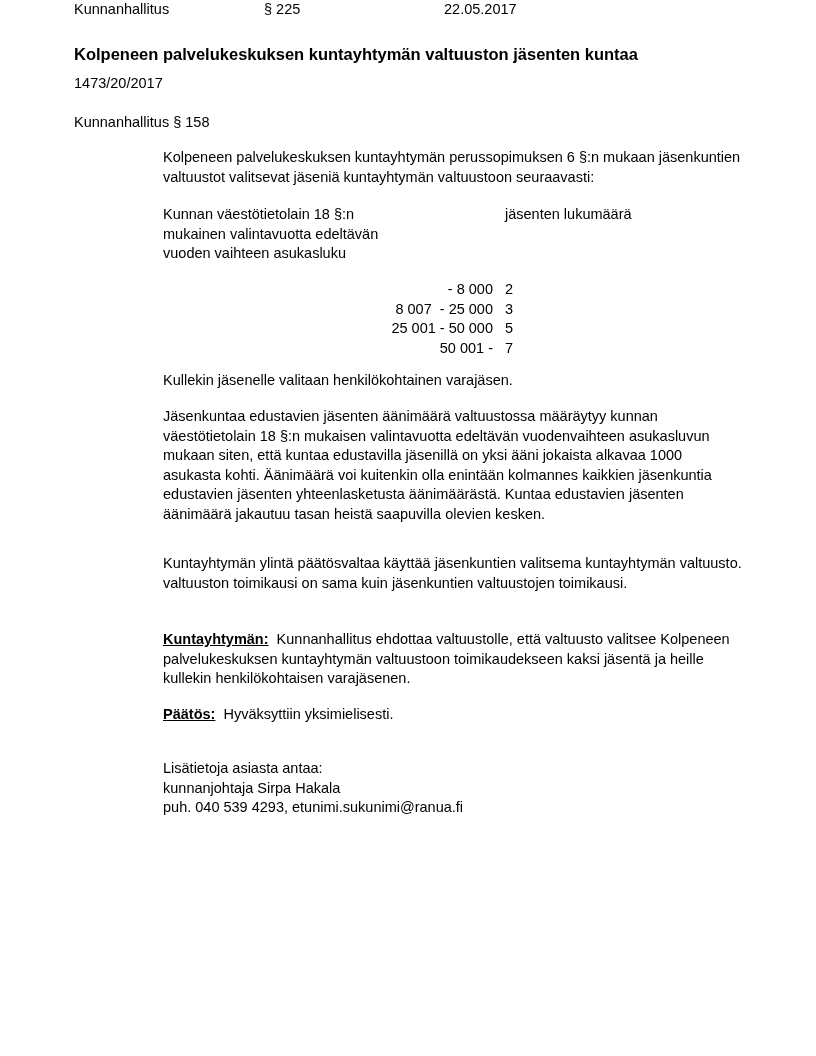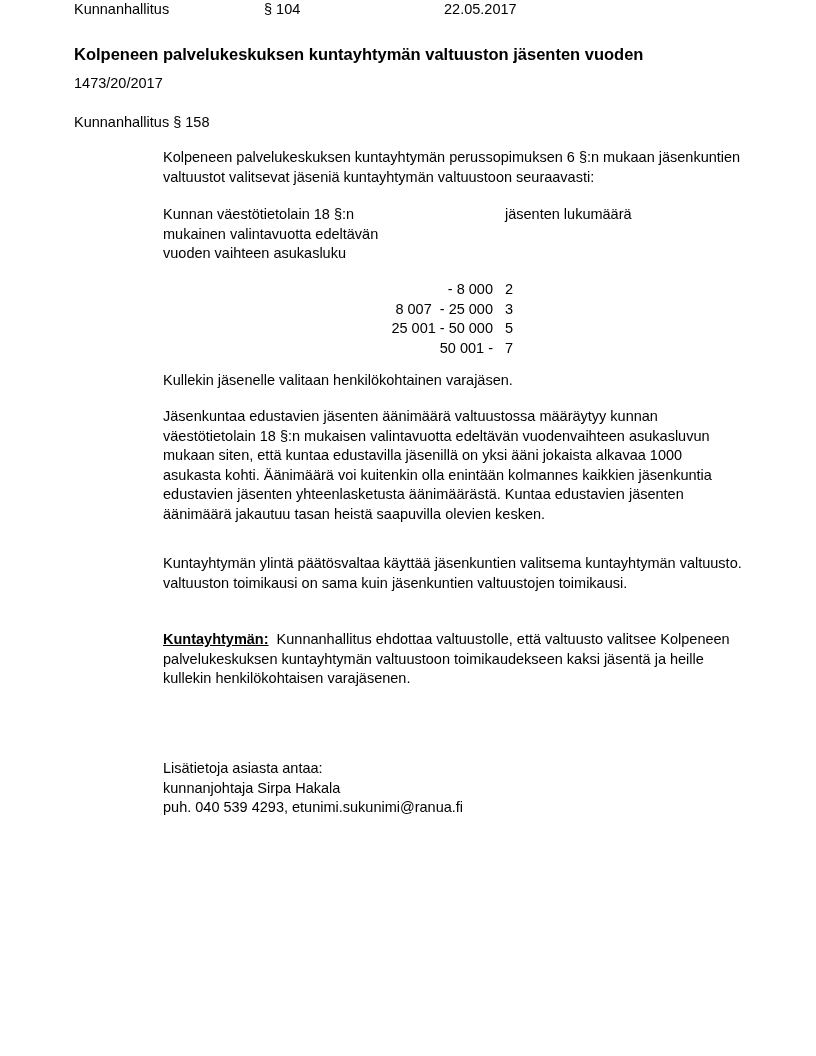--- a/index.html
+++ b/index.html
@@ -138,25 +138,25 @@
   }
   p { margin: 0; }
 </style>
 </head>
 <body>
 
 <div class="page">
 
   <div class="header-row">
     <span class="h-org">Kunnanhallitus</span>
-    <span class="h-sec">§ 104</span>
+    <span class="h-sec">§ 225</span>
     <span class="h-date">22.05.2017</span>
   </div>
 
-  <h1 class="doc-title">Kolpeneen palvelukeskuksen kuntayhtymän valtuuston jäsenten vuoden</h1>
+  <h1 class="doc-title">Kolpeneen palvelukeskuksen kuntayhtymän valtuuston jäsenten kuntaa</h1>
 
   <div class="doc-ref">1473/20/2017</div>
 
   <div class="doc-subheading">Kunnanhallitus § 158</div>
 
   <p class="body-block p-intro">Kolpeneen palvelukeskuksen kuntayhtymän perussopimuksen 6 §:n mukaan jäsenkuntien valtuustot valitsevat jäseniä kuntayhtymän valtuustoon seuraavasti:</p>
 
   <div class="tbl">
     <div class="col-left" style="white-space: pre-line;">Kunnan väestötietolain 18 §:n
 mukainen valintavuotta edeltävän
@@ -184,20 +184,21 @@
   </div>
 
   <p class="body-block p-closing1">Kullekin jäsenelle valitaan henkilökohtainen varajäsen.</p>
 
   <p class="body-block p-para2">Jäsenkuntaa edustavien jäsenten äänimäärä valtuustossa määräytyy kunnan väestötietolain 18 §:n mukaisen valintavuotta edeltävän vuodenvaihteen asukasluvun mukaan siten, että kuntaa edustavilla jäsenillä on yksi ääni jokaista alkavaa 1000 asukasta kohti. Äänimäärä voi kuitenkin olla enintään kolmannes kaikkien jäsenkuntia edustavien jäsenten yhteenlasketusta äänimäärästä. Kuntaa edustavien jäsenten äänimäärä jakautuu tasan heistä saapuvilla olevien kesken.</p>
 
   <p class="body-block p-para3">Kuntayhtymän ylintä päätösvaltaa käyttää jäsenkuntien valitsema kuntayhtymän valtuusto. valtuuston toimikausi on sama kuin jäsenkuntien valtuustojen toimikausi.</p>
 
   <p class="body-block p-proposal"><span class="lbl-bold-underline">Kuntayhtymän:</span>&nbsp; <span>Kunnanhallitus ehdottaa valtuustolle, että valtuusto valitsee Kolpeneen palvelukeskuksen kuntayhtymän valtuustoon toimikaudekseen kaksi jäsentä ja heille kullekin henkilökohtaisen varajäsenen.</span></p>
 
+  <p class="body-block p-decision"><span class="lbl-bold-underline">Päätös:</span>&nbsp; <span>Hyväksyttiin yksimielisesti.</span></p>
 
   <div class="body-block p-contact">
     <div>Lisätietoja asiasta antaa:</div>
     <div>kunnanjohtaja Sirpa Hakala</div>
     <div>puh. 040 539 4293, etunimi.sukunimi@ranua.fi</div>
   </div>
 
 </div>
 
 </body></html>

